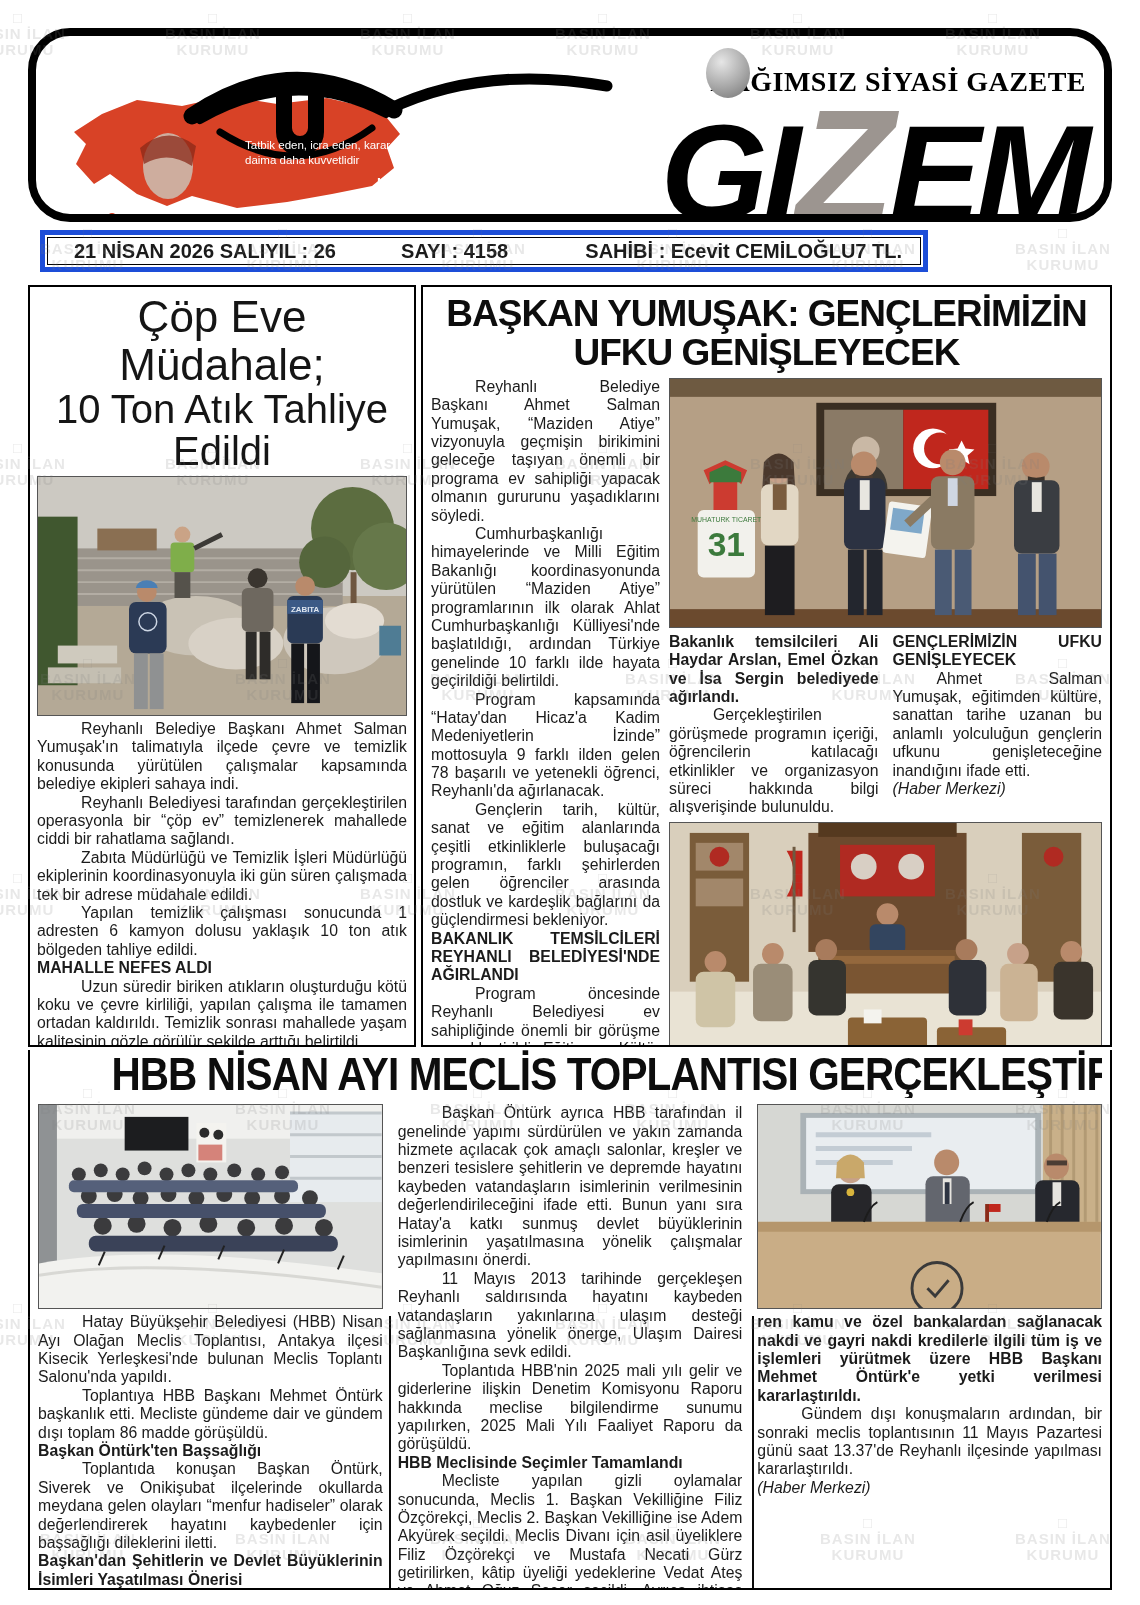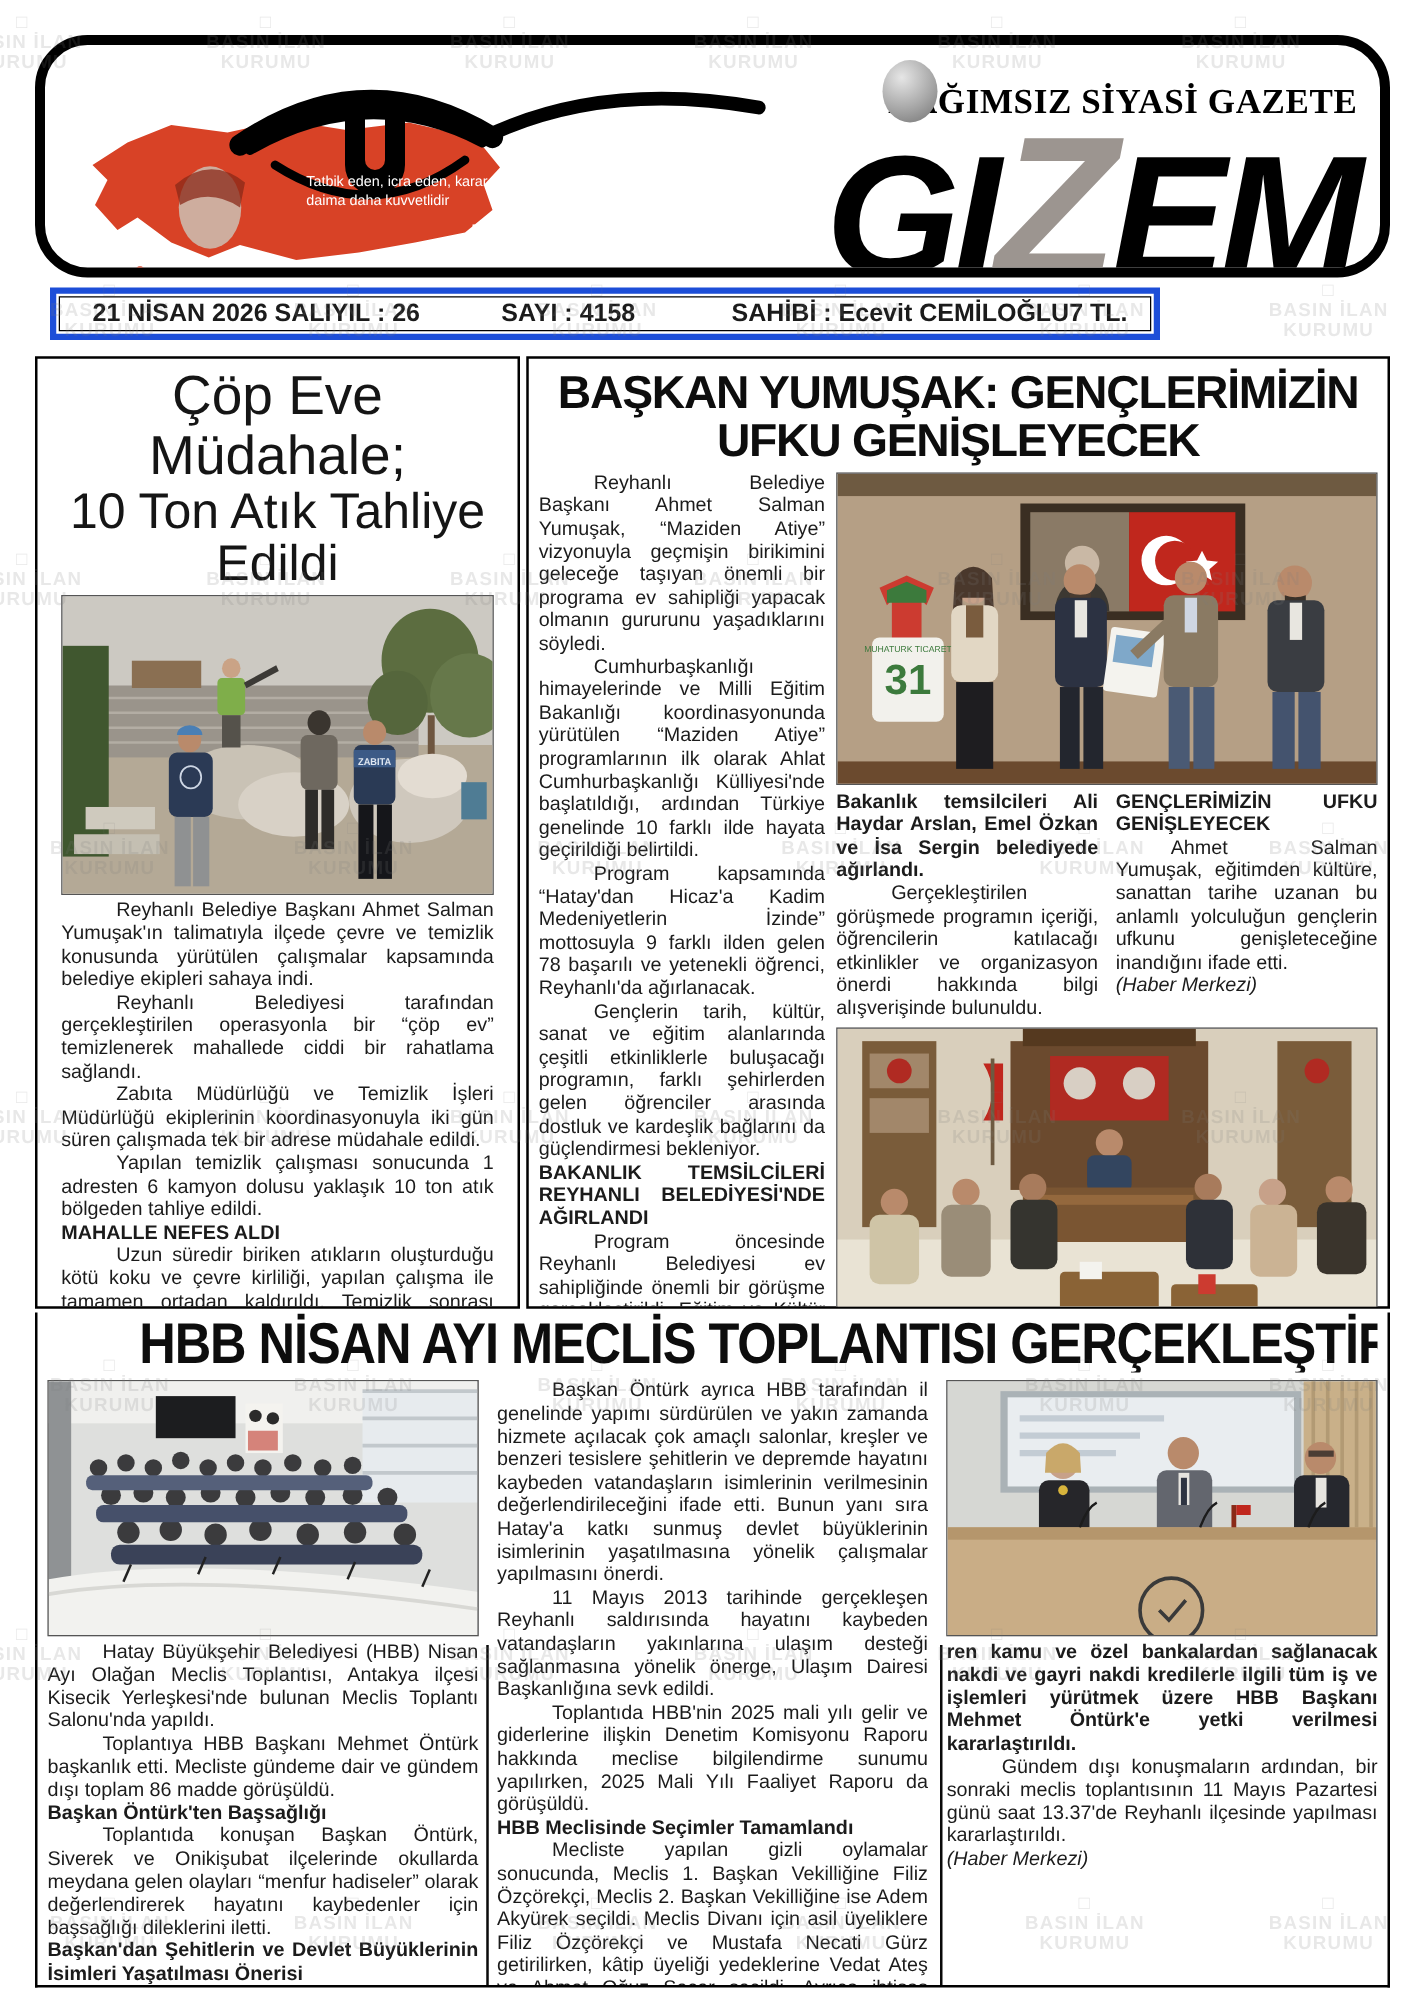--- a/index.html
+++ b/index.html
@@ -29,21 +29,21 @@
   .dateline-inner{margin:2px;height:calc(100% - 4px);border:1px solid #000;box-sizing:border-box;
     display:flex;align-items:center;font-weight:bold;font-size:20px;}
   .dl-item{white-space:nowrap;}
   .dl-date{margin-left:26px;width:280px;}
   .dl-year{width:225px;}
   .dl-issue{width:305px;}
   .dl-owner{flex:1;}
   .dl-price{margin-right:18px;}
   
   .abox{position:absolute;background:#fff;border:2px solid #000;box-sizing:border-box;}
-  #box-left{left:28px;top:285px;width:388px;height:762px;padding:2px 19px;overflow:hidden;}
+  #box-left{left:28px;top:285px;width:388px;height:762px;padding:2px 7px;overflow:hidden;}
   #box-right{left:421px;top:285px;width:691px;height:762px;padding:2px 8px;overflow:hidden;}
   #box-bottom{left:28px;top:1050px;width:1084px;height:540px;border-top:none;padding:0 8px;overflow:hidden;}
   
   .h-left{font-size:44px;line-height:1.08;text-align:center;font-weight:normal;color:#151515;margin-top:4px;}
   .h-left2{font-size:40px;line-height:1.05;text-align:center;font-weight:normal;color:#151515;}
   .h-main{font-size:37px;line-height:1.12;text-align:center;font-weight:bold;color:#0d0d0d;letter-spacing:-1px;margin-top:4px;}
   .h-bottom-wrap{text-align:center;overflow:hidden;}
   .h-bottom{display:inline-block;font-size:46px;font-weight:bold;letter-spacing:-1px;color:#0d0d0d;
     transform:scaleX(.88);transform-origin:center;white-space:nowrap;line-height:1.05;}
   
@@ -227,21 +227,21 @@
           <path d="M362,98 a16,9 0 0 0 17,0 l0,9 -17,0 z" fill="#3a3129"></path>
           <rect x="348" y="102" width="46" height="74" rx="8" fill="#3a3d42"></rect>
           <rect x="366" y="104" width="10" height="30" fill="#e8e6e0"></rect>
           <rect x="352" y="176" width="18" height="62" fill="#44536e"></rect>
           <rect x="373" y="176" width="18" height="62" fill="#44536e"></rect>
         </g>
       </svg>
       <div class="rb-textcols bt">
         <div>
             <p class="para flush">Bakanlık temsilcileri Ali Haydar Arslan, Emel Özkan ve İsa Sergin belediyede ağırlandı.</p>
-            <p class="para indent">Gerçekleştirilen görüşmede programın içeriği, öğrencilerin katılacağı etkinlikler ve organizasyon önerdi hakkında bilgi alışverişinde bulunuldu.</p>
+            <p class="para indent">Gerçekleştirilen görüşmede programın içeriği, öğrencilerin katılacağı etkinlikler ve organizasyon süreci hakkında bilgi alışverişinde bulunuldu.</p>
           </div>
         <div>
             <p class="para flush">GENÇLERİMİZİN UFKU GENİŞLEYECEK</p>
             <p class="para indent">Ahmet Salman Yumuşak, eğitimden kültüre, sanattan tarihe uzanan bu anlamlı yolculuğun gençlerin ufkunu genişleteceğine inandığını ifade etti.</p>
             <p class="para byline-left">(Haber Merkezi)</p>
           </div>
       </div>
       <svg class="photo" height="246" viewBox="0 0 436 246" preserveAspectRatio="none">
         <rect width="436" height="246" fill="#d9cfbc"></rect>
         <rect y="170" width="436" height="76" fill="#e9e3d4"></rect>

